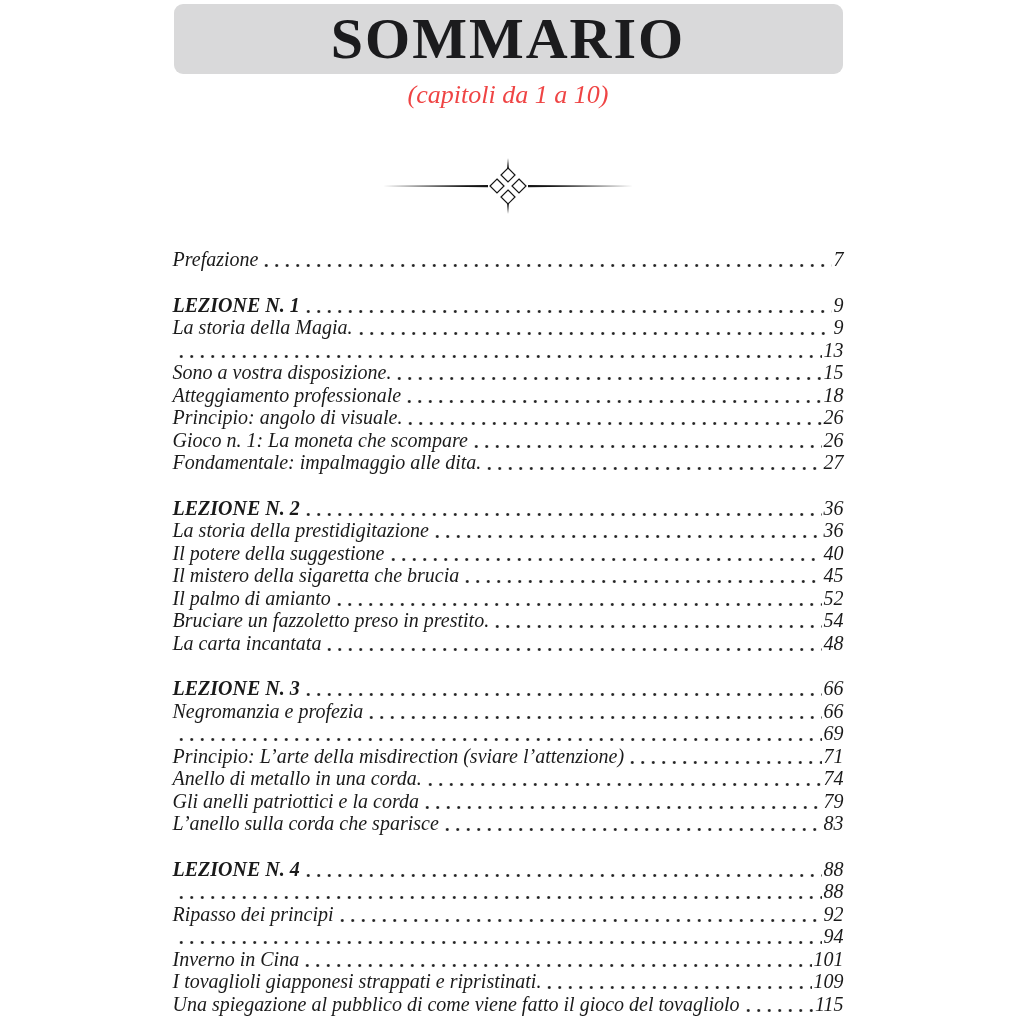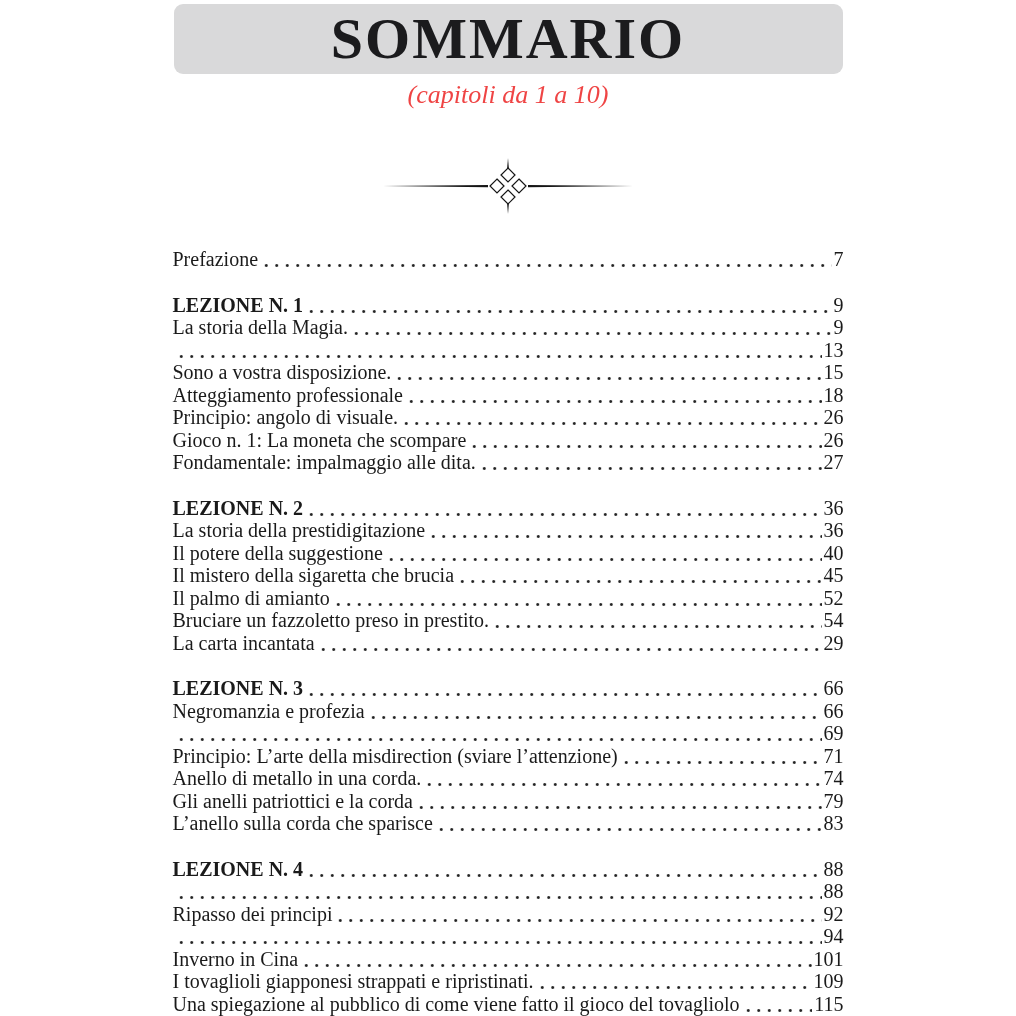--- a/index.html
+++ b/index.html
@@ -41,20 +41,21 @@
     color: #ef4444;
   }
   .divider-wrap {
     margin-top: 46px;
     display: flex;
     justify-content: center;
   }
   .toc {
     width: 671px;
     margin: 32px auto 0 auto;
+    font-style: italic;
     font-size: 20px;
   }
   .toc-section + .toc-section { margin-top: 23px; }
   .toc-row {
     display: flex;
     height: 22.5px;
     line-height: 22.5px;
     white-space: nowrap;
   }
   .toc-row .title { flex: 0 0 auto; }
@@ -173,21 +174,21 @@
           <span class="pagenum">52</span>
         </div>
         <div class="toc-row">
           <span class="title">Bruciare un fazzoletto preso in prestito.</span>
           <span class="leader"></span>
           <span class="pagenum">54</span>
         </div>
         <div class="toc-row">
           <span class="title">La carta incantata</span>
           <span class="leader"></span>
-          <span class="pagenum">29</span>
+          <span class="pagenum">48</span>
         </div>
       </div>
       <div class="toc-section">
         <div class="toc-row header">
           <span class="title">LEZIONE N. 3</span>
           <span class="leader"></span>
           <span class="pagenum">66</span>
         </div>
         <div class="toc-row">
           <span class="title">Negromanzia e profezia</span>

